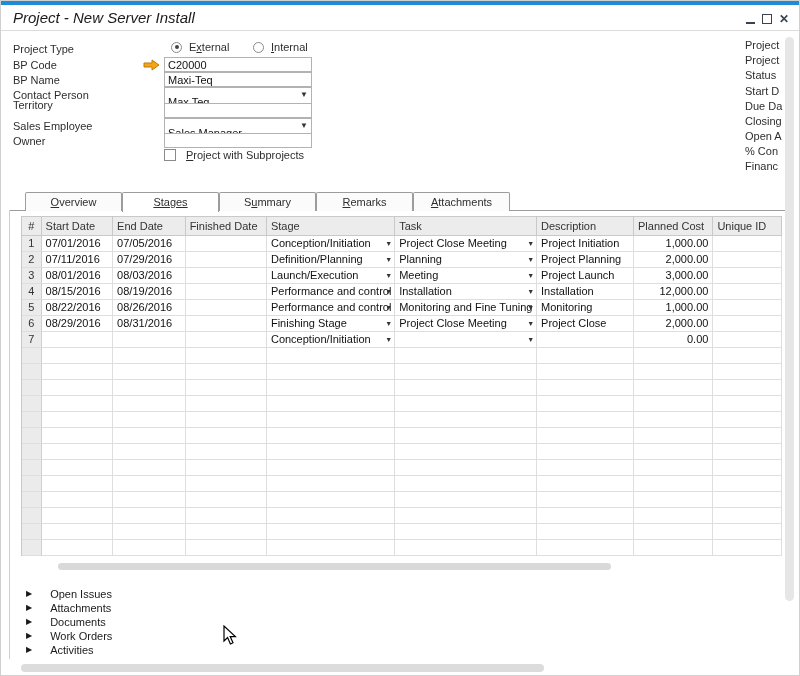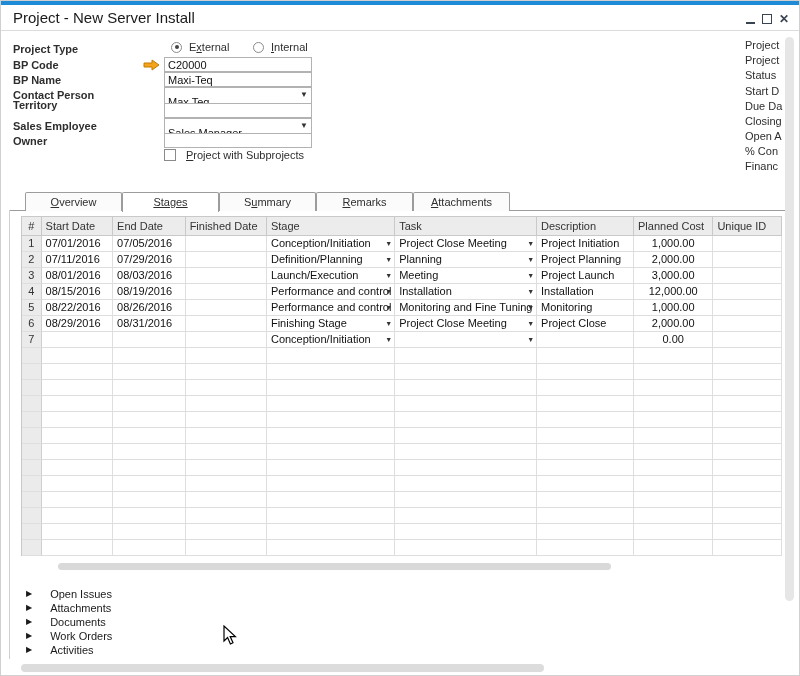--- a/index.html
+++ b/index.html
@@ -1,27 +1,27 @@
 <!DOCTYPE html>
 <html><head>
 <meta charset="utf-8">
 <style>
   * { margin:0; padding:0; box-sizing:border-box; }
   html,body { width:800px; height:676px; background:#fff; font-family:"Liberation Sans", sans-serif; }
   #win { position:relative; width:800px; height:676px; background:#fff; border:1px solid #d0d0d0; overflow:hidden; }
   .accent { position:absolute; left:0; top:0; width:100%; height:4px; background:#1e8bd6; }
   .titlebar { position:absolute; left:0; top:4px; width:100%; height:26px; border-bottom:1px solid #dcdcdc; background:#fff; }
-  .title { position:absolute; left:12px; top:4px; font-size:15px; color:#1a1a1a; }
+  .title { position:absolute; left:12px; top:4px; font-size:15px; color:#1a1a1a;font-style:italic; }
   .winbtn { position:absolute; top:8px; width:12px; height:12px; cursor:default; }
   .minimize { left:744px; } .minimize i { position:absolute; left:1px; bottom:1px; width:9px; border-bottom:2px solid #3a4450; }
   .maximize { left:760px; } .maximize i { position:absolute; left:1px; top:1px; width:10px; height:10px; border:1.5px solid #3a4450; }
   .close { left:777px; font-size:12px; color:#3a4450; line-height:12px; text-align:center; font-weight:bold; }
 
   
-  .flabel { position:absolute; left:12px; font-size:11px; color:#2e2e2e; white-space:nowrap;font-weight:bold; }
+  .flabel { position:absolute; left:12px; font-size:11px; color:#2e2e2e; white-space:nowrap; }
   .tinput { position:absolute; left:163px; width:148px; height:15px; border:1px solid #b2b2b2; font-family:"Liberation Sans",sans-serif; font-size:11px; padding:0 3px; color:#111; background:#fff; }
   .tselect { position:absolute; left:163px; width:148px; height:15px; border:1px solid #b2b2b2; background:#fff; font-size:11px; line-height:13px; padding:8px 3px; color:#111; }
   .tselect .arr { position:absolute; right:3px; top:3px; font-size:8px; color:#333; line-height:8px; }
   .radio { position:absolute; display:flex; align-items:center; }
   .radio .circle { width:11px; height:11px; border:1px solid #8a8a8a; border-radius:50%; background:#fff; position:relative; }
   .radio .dot { position:absolute; left:2.5px; top:2.5px; width:4px; height:4px; border-radius:50%; background:#444; }
   .radio .rlabel { margin-left:7px; font-size:11px; color:#2e2e2e; white-space:nowrap; }
   .accel { text-decoration:underline; }
   .checkbox { position:absolute; left:163px; top:148px; display:flex; align-items:center; }
   .checkbox .box { width:12px; height:12px; border:1px solid #8a8a8a; background:#fff; }
@@ -37,21 +37,21 @@
   .tab.active { background:#fff; height:20px; z-index:3;text-decoration:underline; }
 
   
   #tablewrap { position:absolute; left:20px; top:215px; width:761px; overflow:hidden; border-left:1px solid #c9c9c9; }
   .trow { display:flex; height:16px; background:#fff; }
   .thead { height:20px; }
   .tcell { height:100%; border-right:1px solid #dedede; border-bottom:1px solid #dedede; font-size:11px; line-height:15px; padding:0 4px; white-space:nowrap; overflow:hidden; position:relative; color:#111; }
   .thead .tcell { background:#ececec; border-right:1px solid #c9c9c9; border-bottom:1px solid #c9c9c9; border-top:1px solid #c9c9c9; color:#333; line-height:19px; }
   .numcell { background:#ebebeb; border-right:1px solid #cfcfcf; text-align:center; padding:0; color:#333; }
   .c0{width:20px}.c1{width:73px}.c2{width:74px}.c3{width:83px}.c4{width:131px}.c5{width:145px}.c6{width:99px}.c7{width:81px}.c8{width:70px}
-  .right { text-align:center; }
+  .right { text-align:right; }
   .dd { position:absolute; right:2px; top:0; font-size:7px; line-height:15px; color:#333; }
 
   
   .hscroll-inner { position:absolute; left:57px; top:562px; width:553px; height:7px; border-radius:3.5px; background:#d9d9d9; }
   .hscroll-win { position:absolute; left:20px; top:663px; width:523px; height:8px; border-radius:4px; background:#dcdcdc; }
   .vscroll { position:absolute; left:784px; top:36px; width:9px; height:564px; border-radius:4.5px; background:#e6e6e6; }
 
   
   .section { position:absolute; left:25px; height:13px; display:flex; align-items:center; }
   .section .tri { font-size:8px; color:#1a1a1a; line-height:10px; }

